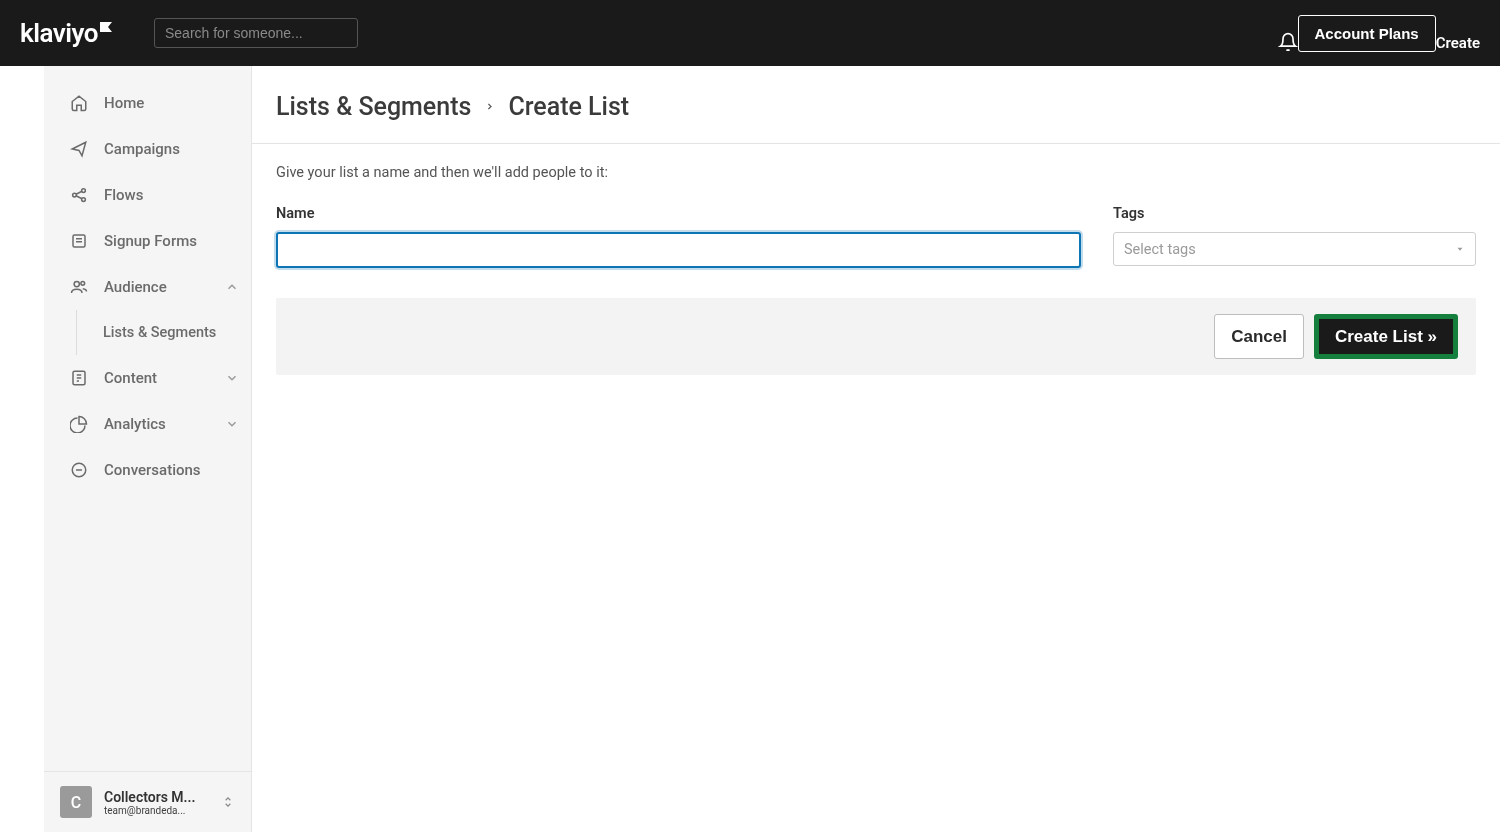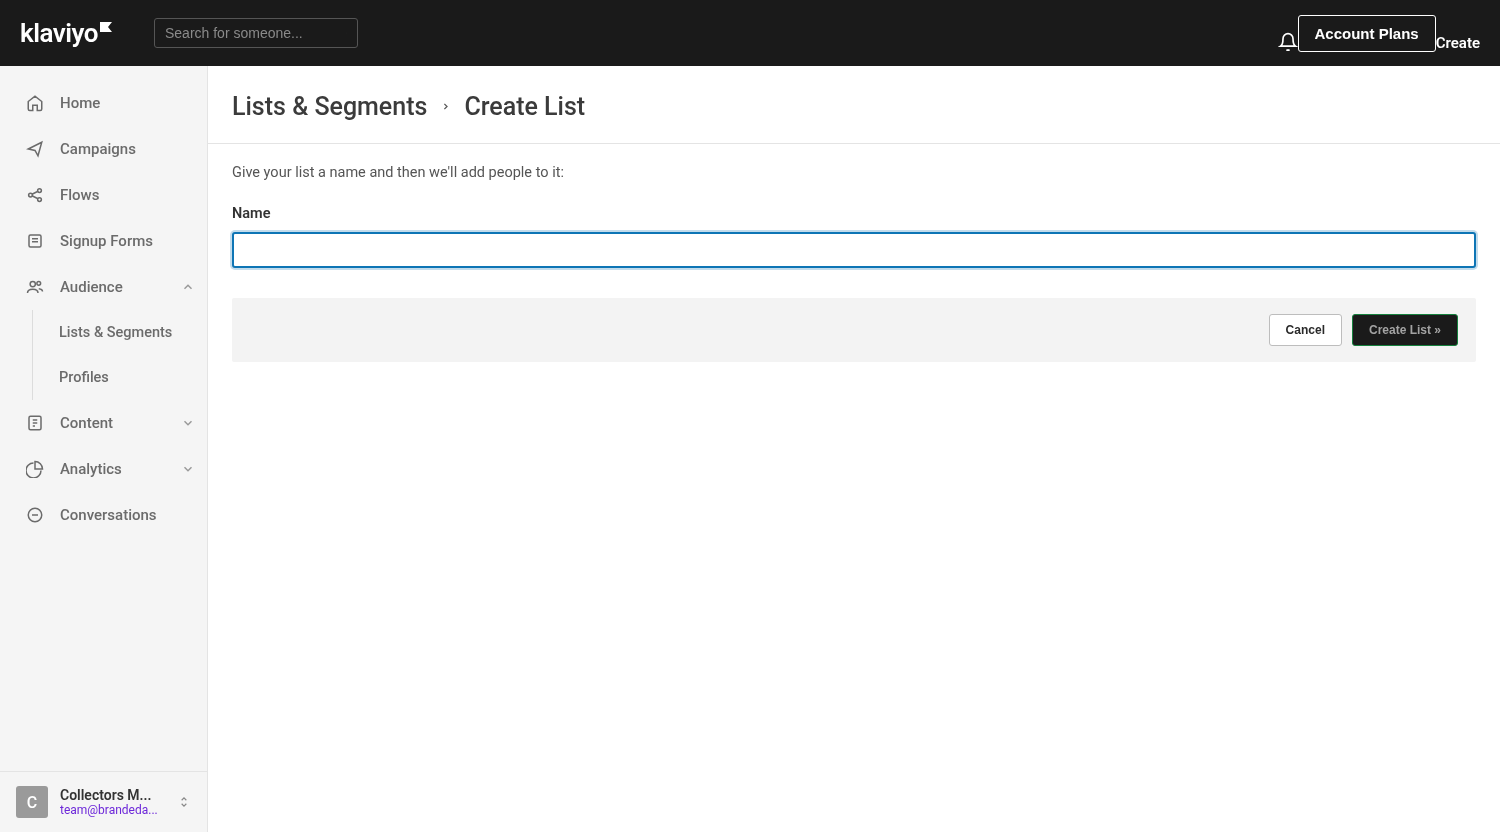--- a/index.html
+++ b/index.html
@@ -11,53 +11,53 @@
     .logo-flag { width: 12px; height: 10px; margin-left: 2px; margin-top: 4px; }
     .search-wrap { margin-left: 42px; width: 204px; height: 30px; border: 1px solid #555; border-radius: 3px; display: flex; align-items: center; padding: 0 10px; }
     .search-wrap input { background: transparent; border: none; outline: none; color: #ccc; font-size: 14px; flex: 1; }
     .search-wrap input::placeholder { color: #8a8a8a; }
     .topbar-right { margin-left: auto; display: flex; align-items: flex-end; }
     .bell-icon { width: 20px; height: 20px; color: #fff; cursor: pointer; }
     .plans-btn { border: 1px solid #fff; background: transparent; color: #fff; padding: 9px 16px; font-size: 15px; font-weight: 600; border-radius: 3px; cursor: pointer; }
     .support-link { color: #fff; font-size: 15px; font-weight: 600; cursor: pointer; }
 
     
-    .layout { display: flex; height: calc(100vh - 66px); }
+    .layout { display: flex; height: calc(100vh - 66px); padding-left: 44px; }
     .sidebar { width: 208px; background: #f5f5f5; border-right: 1px solid #e4e4e4; display: flex; flex-direction: column; }
     .nav { flex: 1; padding: 14px 0; }
     .nav-item { display: flex; align-items: center; padding: 14px 12px 14px 26px; color: #6b6b6b; font-size: 15px; font-weight: 500; cursor: pointer; gap: 16px; }
     .nav-item .icon { width: 18px; height: 18px; flex-shrink: 0; color: #6b6b6b; }
     .nav-item .chev { margin-left: auto; width: 14px; height: 14px; color: #9a9a9a; }
     .sub-nav { margin-left: 32px; border-left: 1px solid #dcdcdc; }
     .sub-item { padding: 14px 12px 14px 26px; color: #6b6b6b; font-size: 14.5px; font-weight: 500; cursor: pointer; }
     .sidebar-footer { border-top: 1px solid #e4e4e4; padding: 14px 16px; display: flex; align-items: center; gap: 12px; }
     .avatar-sq { width: 32px; height: 32px; background: #9a9a9a; color: #fff; border-radius: 3px; display: flex; align-items: center; justify-content: center; font-size: 16px; font-weight: 500; }
     .acct-info { flex: 1; min-width: 0; }
     .acct-name { font-size: 14px; font-weight: 600; color: #333; white-space: nowrap; overflow: hidden; text-overflow: ellipsis; }
-    .acct-email { font-size: 12px; color: #6d28d9; white-space: nowrap; overflow: hidden; text-overflow: ellipsis; }
+    .acct-email { font-size: 10px; color: #404040; white-space: nowrap; overflow: hidden; text-overflow: ellipsis; }
     .acct-chev { width: 14px; color: #888; }
 
     
     .main { flex: 1; overflow: auto; }
     .page-header { padding: 26px 24px 22px 24px; border-bottom: 1px solid #e4e4e4; }
     .breadcrumb { display: flex; align-items: center; gap: 14px; font-size: 25px; color: #3b3b3b; font-weight: 500; }
     .bc-sep { width: 9px; height: 9px; }
     .content { padding: 20px 24px; max-width: 1440px; }
     .helper-text { color: #555; font-size: 14.5px; margin-bottom: 24px; }
     .form-row { display: flex; gap: 32px; align-items: flex-start; }
     .field { flex: 1; }
     .field.tags-col { flex: 0 0 363px; }
     .field-label { font-size: 14.5px; font-weight: 600; color: #333; margin-bottom: 10px; display: block; }
     .name-input { width: 100%; height: 36px; border: 2px solid #0e75b5; border-radius: 3px; padding: 0 10px; font-size: 15px; outline: none; box-shadow: 0 0 0 2px rgba(14,117,181,0.25); }
     .tags-select { width: 100%; height: 34px; border: 1px solid #cfcfcf; border-radius: 3px; padding: 0 10px; font-size: 14.5px; display: flex; align-items: center; justify-content: space-between; color: #9a9a9a; cursor: pointer; background: #fff; }
     .tags-select .caret { width: 10px; height: 10px; }
     .action-bar { margin-top: 30px; background: #f3f3f3; padding: 16px 18px; display: flex; justify-content: flex-end; gap: 10px; border-radius: 2px; }
-    .btn { height: 32px; padding: 0 16px; border-radius: 3px; font-size: 12px; font-weight: 600; cursor: pointer; }
+    .btn { height: 45px; padding: 0 16px; border-radius: 3px; font-size: 17px; font-weight: 600; cursor: pointer; }
     .btn-secondary { background: #fff; border: 1px solid #bdbdbd; color: #2a2a2a; }
-    .btn-primary { background: #1a1a1a; border: 1px solid #15803d; color: #a3a3a3; }
+    .btn-primary { background: #1a1a1a; border: 5px solid #15803d; color: #ffffff; }
   </style>
 </head>
 <body>
 
 <div class="topbar">
   <div class="logo">
     <span>klaviyo</span>
     <svg class="logo-flag" viewBox="0 0 12 10">
         <path d="M0 0 H12 L8 5 L12 10 H0 Z" fill="#fff"></path>
       </svg>
@@ -120,21 +120,20 @@
             <circle cx="17" cy="7" r="2.5"></circle>
             <path d="M22 18c0-2-2-3.5-5-3.8"></path>
           </svg>
         <span>Audience</span>
         <svg class="chev" viewBox="0 0 24 24" fill="none" stroke="currentColor" stroke-width="2.5">
             <polyline points="6 15 12 9 18 15"></polyline>
           </svg>
       </div>
       <div class="sub-nav">
         <div class="sub-item">Lists &amp; Segments</div>
-        <div class="sub-item">Profiles</div>
       </div>
       <div class="nav-item">
         <svg class="icon" viewBox="0 0 24 24" fill="none" stroke="currentColor" stroke-width="2">
             <rect x="4" y="3" width="16" height="18" rx="2"></rect>
             <line x1="9" y1="8" x2="15" y2="8"></line>
             <line x1="9" y1="12" x2="15" y2="12"></line>
             <line x1="9" y1="16" x2="12" y2="16"></line>
           </svg>
         <span>Content</span>
         <svg class="chev" viewBox="0 0 24 24" fill="none" stroke="currentColor" stroke-width="2.5">
@@ -182,20 +181,29 @@
         <span>Create List</span>
       </div>
     </div>
     <div class="content">
       <p class="helper-text">Give your list a name and then we'll add people to it:</p>
       <div class="form-row">
         <div class="field">
           <label class="field-label">Name</label>
           <input class="name-input" type="text" value="" style="">
         </div>
+        <div class="field tags-col">
+          <label class="field-label">Tags</label>
+          <div class="tags-select">
+            <span>Select tags</span>
+            <svg class="caret" viewBox="0 0 24 24" fill="#9a9a9a">
+                <polygon points="6 9 18 9 12 16"></polygon>
+              </svg>
+          </div>
+        </div>
       </div>
       <div class="action-bar">
         <button class="btn btn-secondary">Cancel</button>
         <button class="btn btn-primary">Create List »</button>
       </div>
     </div>
   </main>
 </div>
 
 </body></html>

